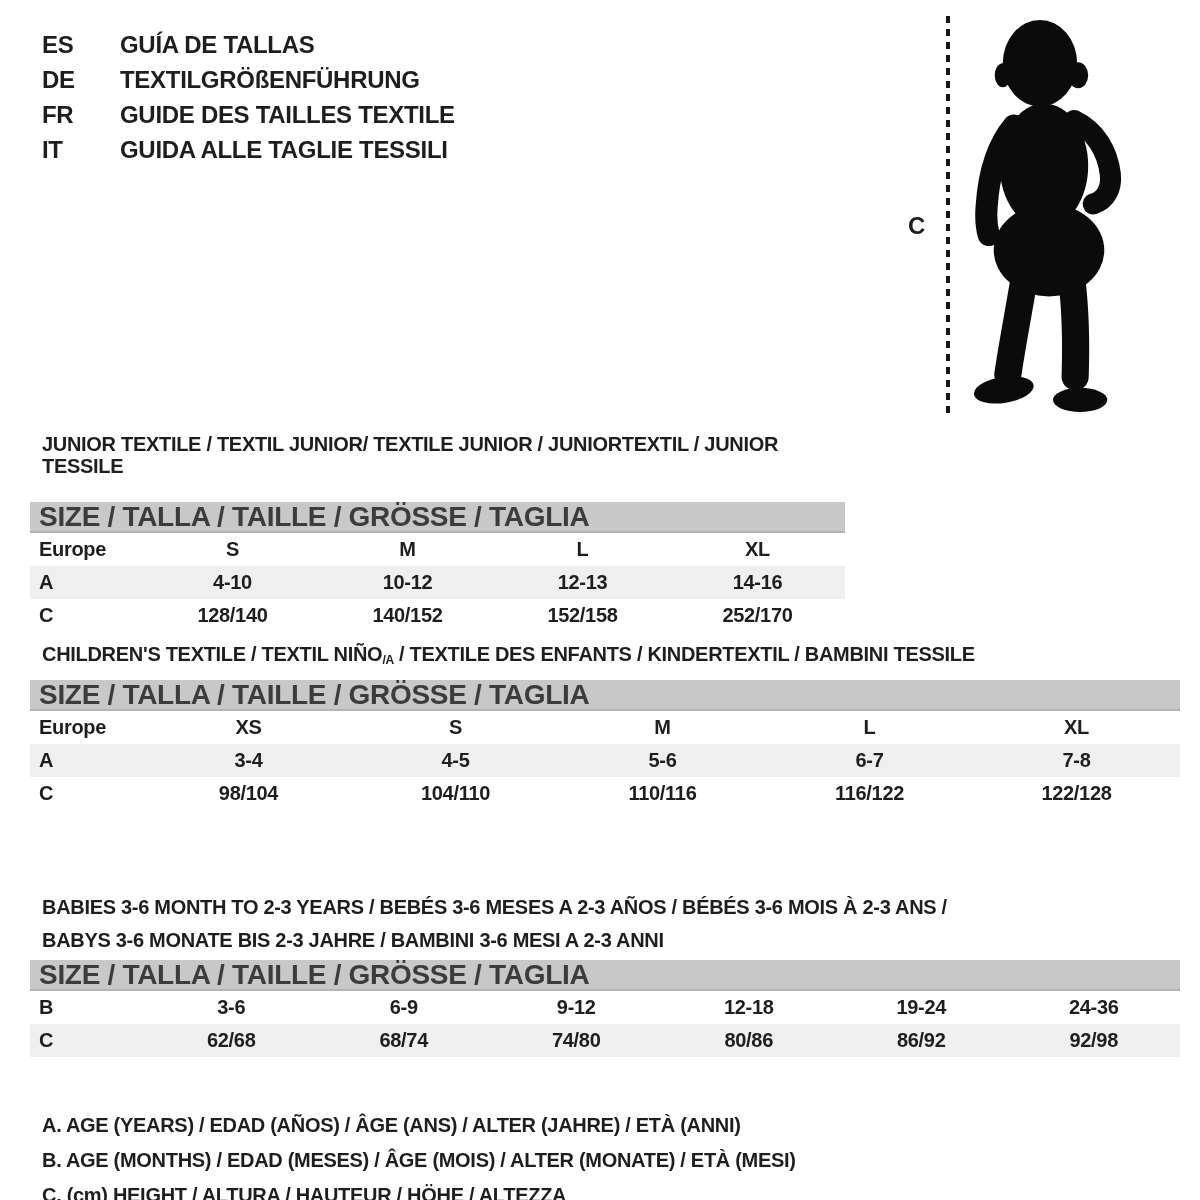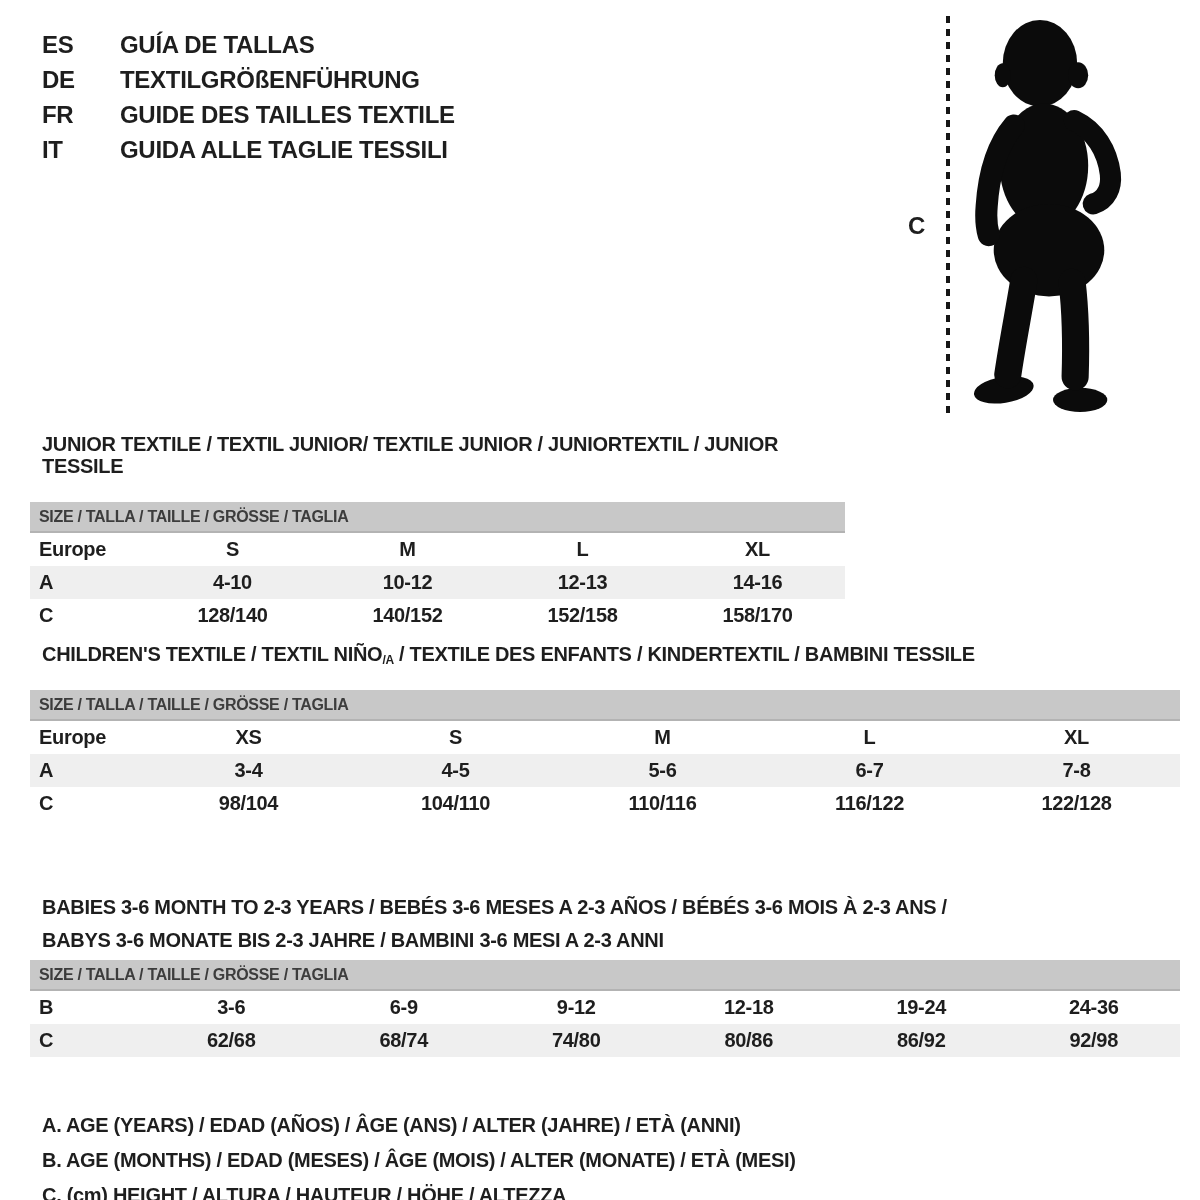--- a/index.html
+++ b/index.html
@@ -36,29 +36,29 @@
   .toddler{position:absolute;left:962px;top:17px;width:174px;height:402px;}
 
   
   .section{position:absolute;left:30px;}
   .section-junior{top:433px;width:815px;}
   .section-children{top:643px;width:1150px;}
   .section-babies{top:896px;width:1150px;}
 
   .section-title{padding-left:12px;font-size:20px;line-height:22px;}
   .section-junior .section-title{margin-bottom:25px;}
-  .section-children .section-title{margin-bottom:22px;}
+  .section-children .section-title{margin-bottom:12px;}
   .section-babies .section-title{margin-bottom:9px;}
   .section-babies .title-line + .title-line{margin-top:11px;}
   .sub{font-size:0.6em;vertical-align:baseline;position:relative;top:0.25em;}
 
   .size-table{width:100%;}
   .table-head{
     height:31px;display:flex;align-items:center;
-    padding-left:9px;font-size:16px;
+    padding-left:9px;font-size:28px;
     background:var(--bar);color:var(--bar-text);
     border-bottom:2px solid #b3b3b3;
   }
   .table-row{display:flex;height:33px;align-items:center;font-size:20px;}
   .table-row.shaded{background:var(--shade);}
   .row-label{flex:0 0 115px;width:115px;padding-left:9px;}
   .cell{flex:1;text-align:center;}
 
   
   .legend{position:absolute;left:42px;top:1108px;}
@@ -128,21 +128,21 @@
             <span class="cell">4-10</span>
             <span class="cell">10-12</span>
             <span class="cell">12-13</span>
             <span class="cell">14-16</span>
           </div>
           <div class="table-row">
             <span class="row-label">C</span>
             <span class="cell">128/140</span>
             <span class="cell">140/152</span>
             <span class="cell">152/158</span>
-            <span class="cell">158/170</span>
+            <span class="cell">252/170</span>
           </div>
         </div>
       </section>
       <section class="section section-children">
         <div class="section-title">
           <div class="title-line"><span>CHILDREN'S TEXTILE / TEXTIL NIÑO</span><span class="sub">/A</span><span> / TEXTILE DES ENFANTS / KINDERTEXTIL / BAMBINI TESSILE</span></div>
         </div>
         <div class="size-table">
           <div class="table-head">SIZE / TALLA / TAILLE / GRÖSSE / TAGLIA</div>
           <div class="table-row">

